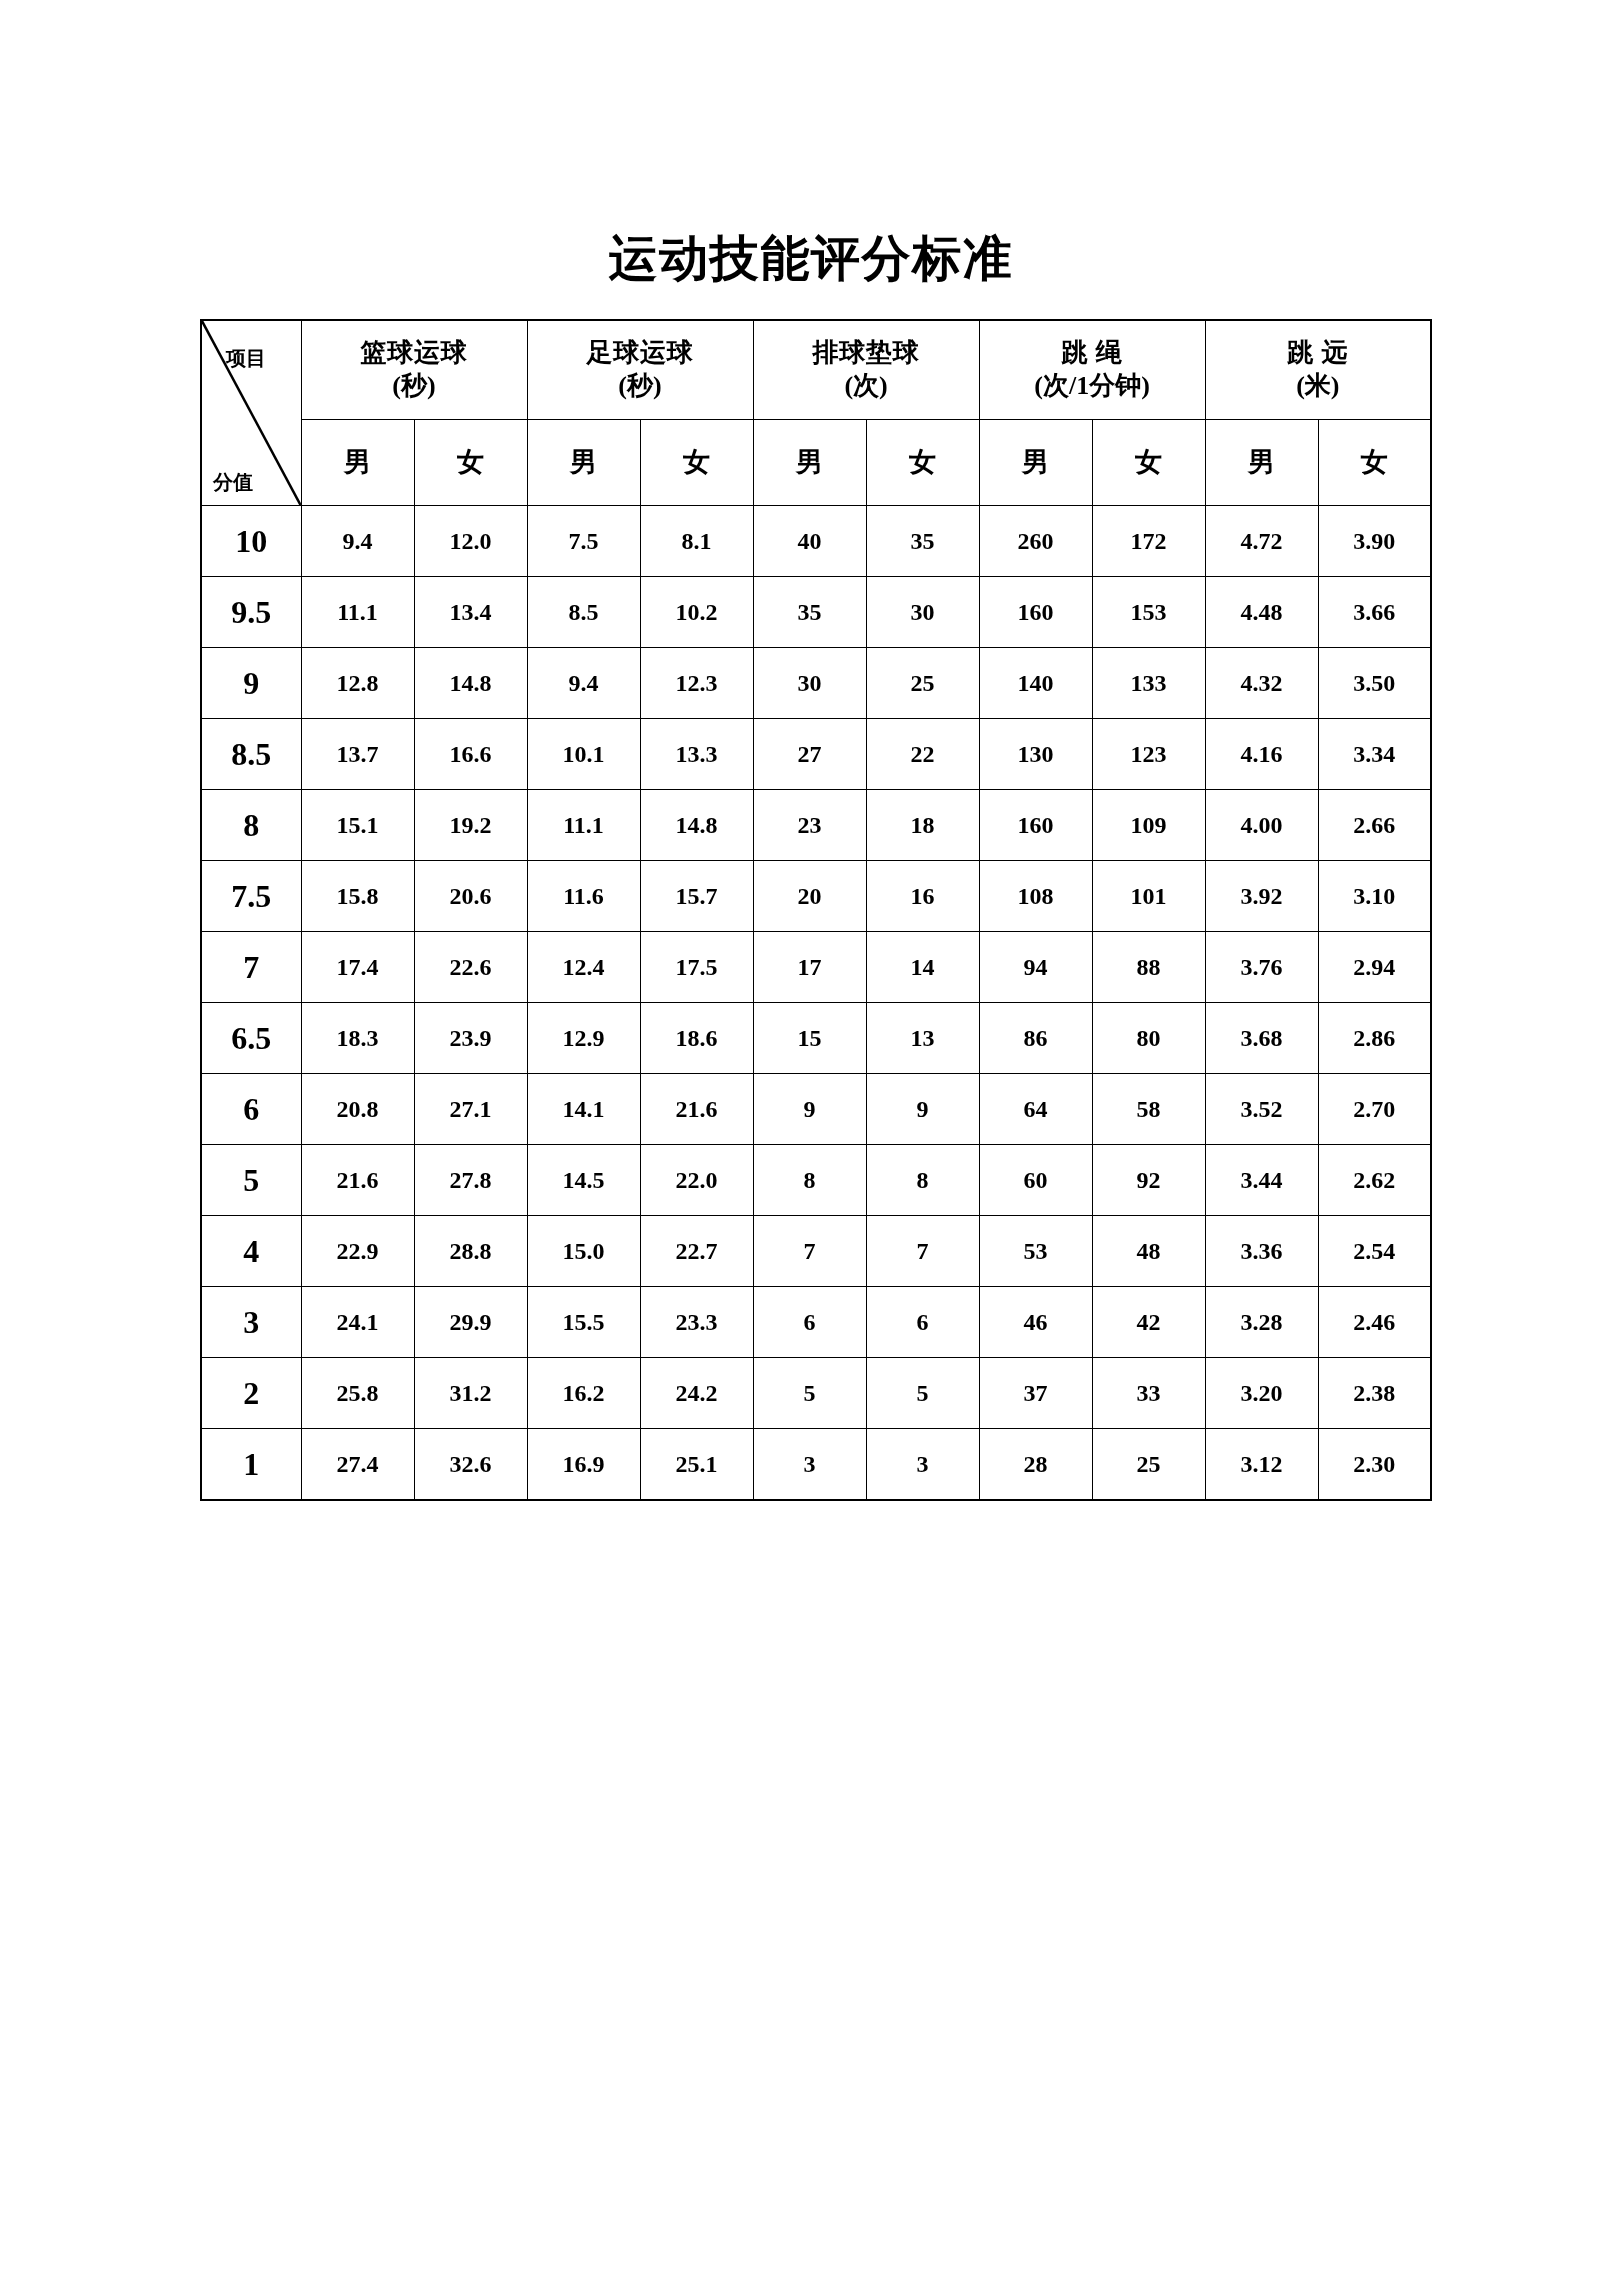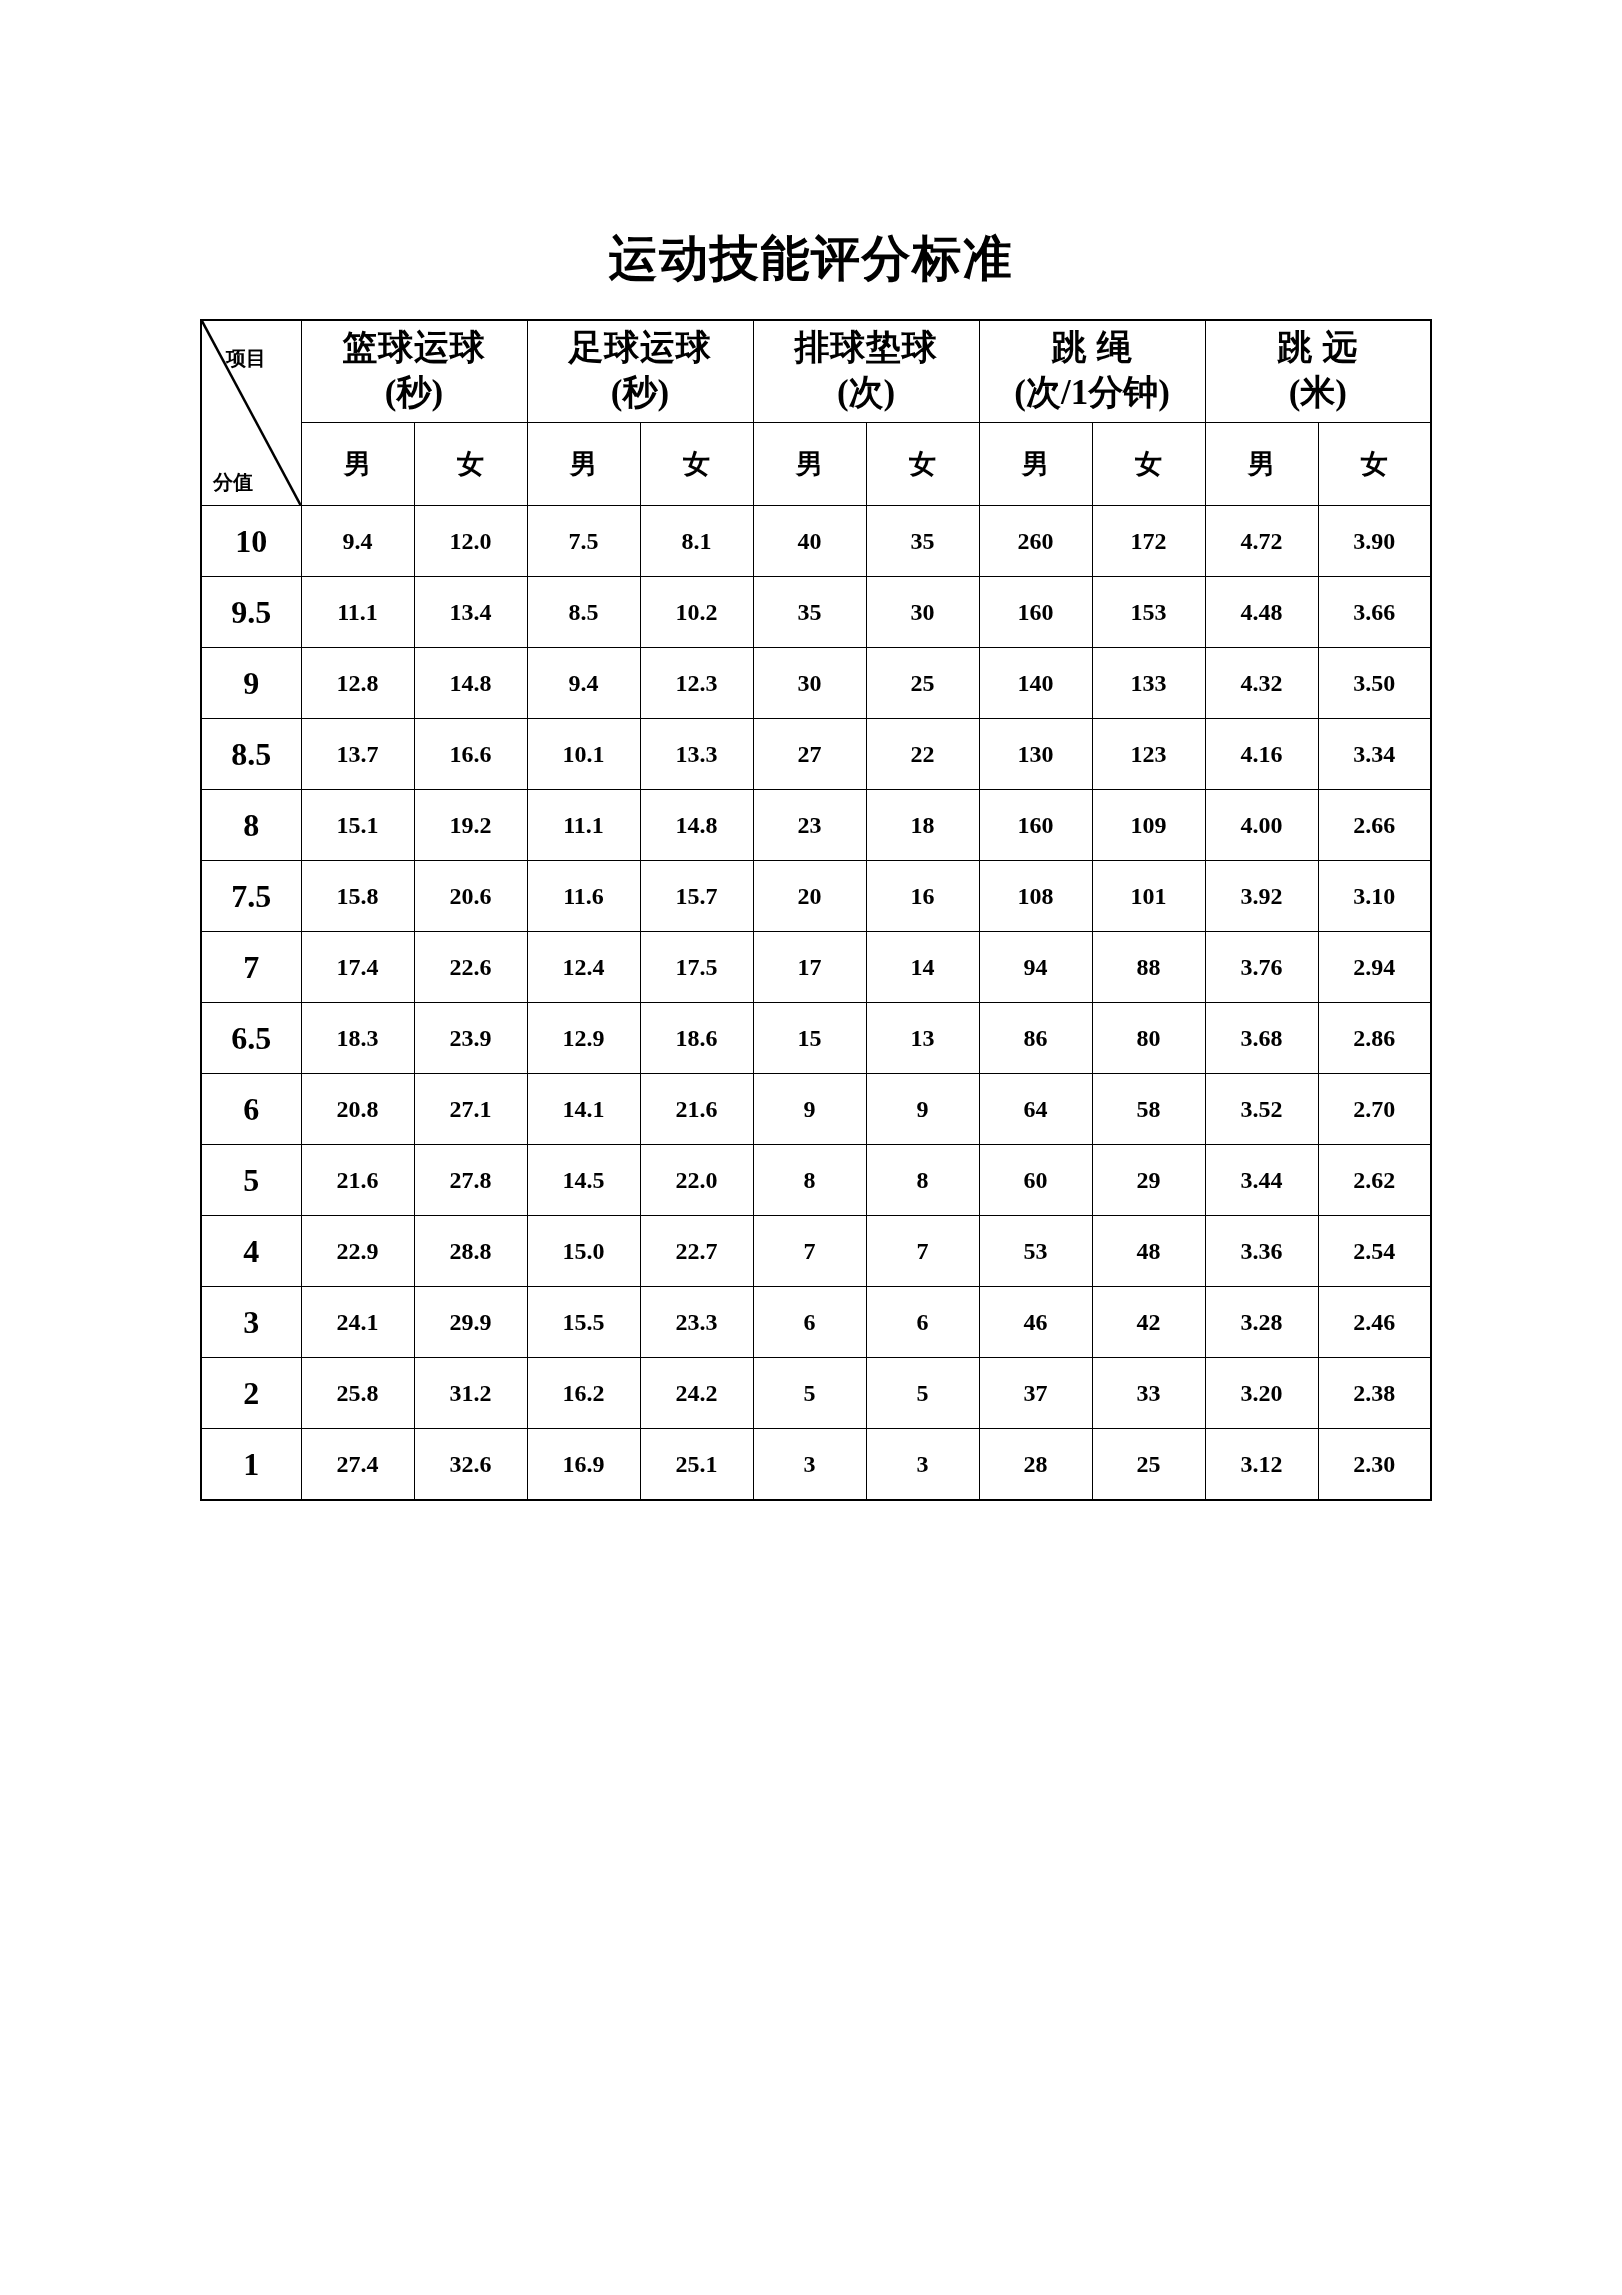--- a/index.html
+++ b/index.html
@@ -90,21 +90,21 @@
     left: 11px;
     bottom: 12.7px;
     font-size: 20px;
     font-weight: bold;
     line-height: 1;
   }
 
   
   .event-head {
     height: 83px;
-    font-size: 35px;
+    font-size: 26px;
     font-weight: bold;
     line-height: 1.28;
     padding: 4.8px 0 6.3px 0 !important;
   }
   .event-head .ev-name { display: block; letter-spacing: 0.8px; }
   .event-head .ev-unit { display: block; }
 
   
   .gender-cell {
     height: 82px;
@@ -324,21 +324,21 @@
           </tr>
           <tr class="data-row">
             <td class="score-cell">5</td>
             <td class="data-cell">21.6</td>
             <td class="data-cell">27.8</td>
             <td class="data-cell">14.5</td>
             <td class="data-cell">22.0</td>
             <td class="data-cell">8</td>
             <td class="data-cell">8</td>
             <td class="data-cell">60</td>
-            <td class="data-cell">29</td>
+            <td class="data-cell">92</td>
             <td class="data-cell">3.44</td>
             <td class="data-cell">2.62</td>
           </tr>
           <tr class="data-row">
             <td class="score-cell">4</td>
             <td class="data-cell">22.9</td>
             <td class="data-cell">28.8</td>
             <td class="data-cell">15.0</td>
             <td class="data-cell">22.7</td>
             <td class="data-cell">7</td>

